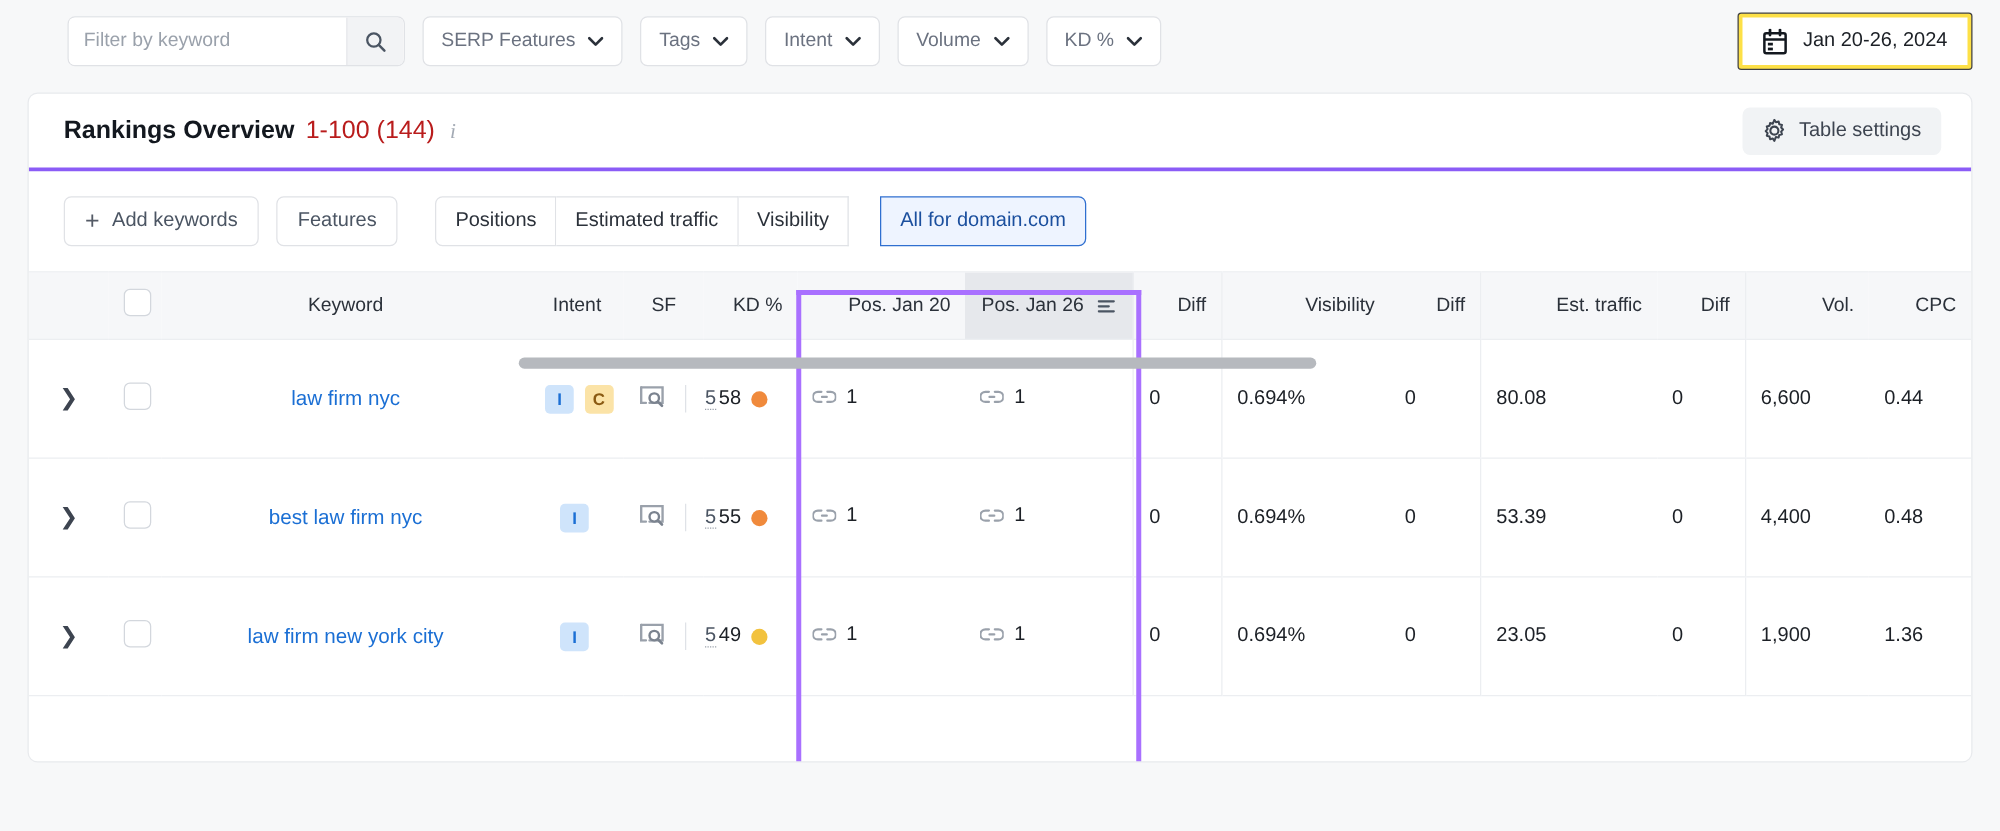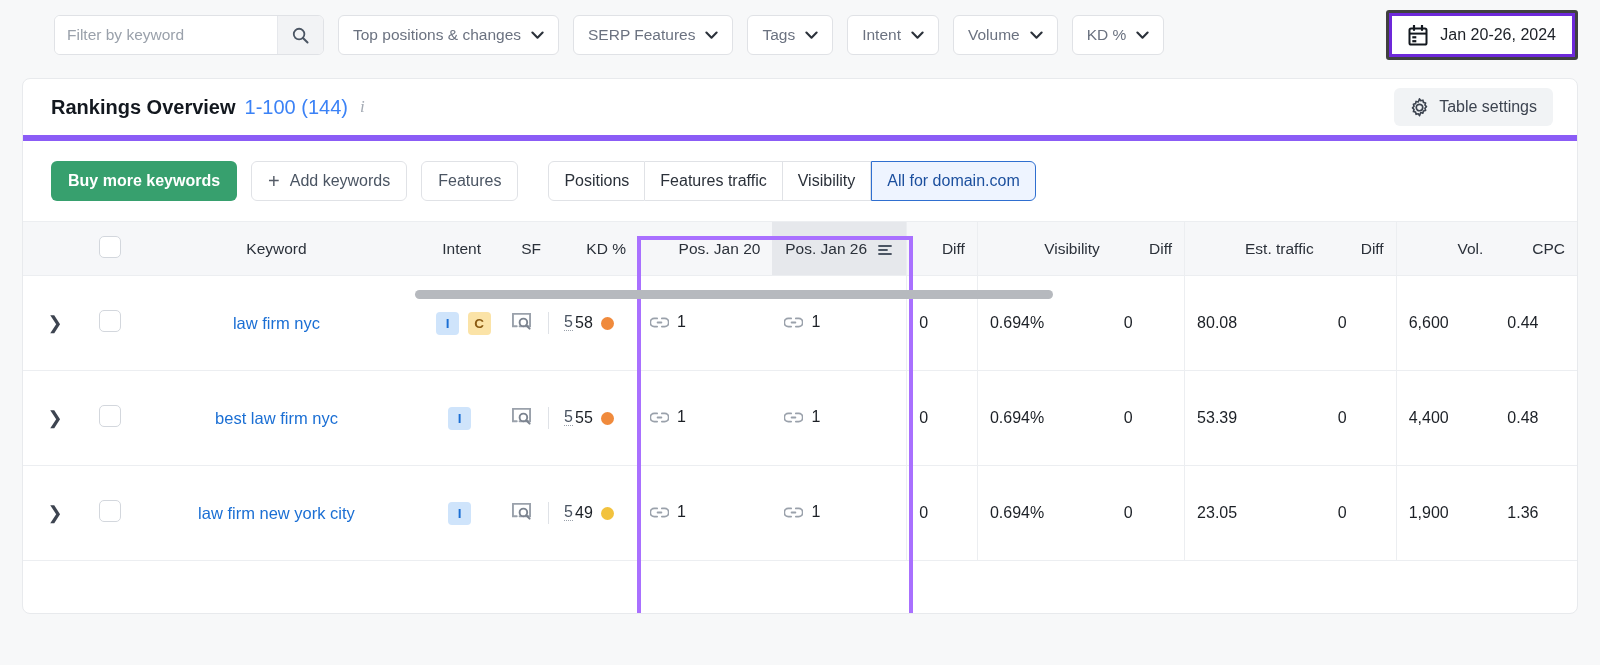--- a/index.html
+++ b/index.html
@@ -60,24 +60,24 @@
     padding: 0 14px;
     display: inline-flex; align-items: center; gap: 10px;
     cursor: pointer;
     white-space: nowrap;
     font-family: "Liberation Sans", sans-serif;
   }
   .chev { display:inline-block; }
 
   .datebox {
     margin-left: auto;
-    border: 3px solid #404040;
+    border: 1px solid #404040;
     border-radius: 3px;
     padding: 3px;
-    background: #6d28d9;
+    background: #fde047;
   }
   .datebox-inner {
     height: 38px;
     background: #fff;
     display: flex; align-items: center; gap: 12px;
     padding: 0 16px;
     color: #1c2026;
     font-size: 16px;
     white-space: nowrap;
     cursor: pointer;
@@ -90,24 +90,24 @@
     border: 1px solid #e8eaed;
     border-radius: 8px;
     height: 536px;
     overflow: hidden;
     position: relative;
   }
   .card-head {
     height: 62px;
     display: flex; align-items: center;
     padding: 0 24px 0 28px;
-    border-bottom: 6px solid #8b5cf6;
+    border-bottom: 3px solid #8b5cf6;
   }
   .card-title { font-size: 20px; font-weight: bold; color: #13181f; }
-  .card-sub { font-size: 20px; color: #3b82f6; margin-left: 9px; }
+  .card-sub { font-size: 20px; color: #b91c1c; margin-left: 9px; }
   .info-i {
     margin-left: 12px; color: #a3aab4; font-size: 17px;
     font-style: italic; font-family: "Liberation Serif", serif; cursor: pointer;
   }
   .tsettings {
     margin-left: auto;
     height: 38px;
     background: #f1f3f5;
     border: 0; border-radius: 6px;
     display: inline-flex; align-items: center; gap: 10px;
@@ -142,21 +142,21 @@
     height: 40px; background: #fff; color: #2b313a;
     border: 1px solid #e0e2e6; border-left-width: 0;
     padding: 0 15px; font-size: 16px; cursor: pointer;
     display: inline-flex; align-items: center;
     font-family: "Liberation Sans", sans-serif;
   }
   .seg:first-child { border-left-width: 1px; border-radius: 6px 0 0 6px; }
   .seg:last-child { border-radius: 0 6px 6px 0; }
   .seg.active {
     background: #eef4ff; border-color: #2f6fd0;
-    border-left-width: 1px; color: #1b4f9e; position: relative; z-index: 2;
+    border-left-width: 1px; color: #1b4f9e; position: relative; z-index: 2; margin-left: 25px;
   }
 
   
   .tbl { width: 100%; border-collapse: collapse; table-layout: fixed; }
   .tbl th {
     background: #f6f7f9;
     font-weight: normal;
     font-size: 15.5px;
     color: #2b313a;
     height: 54px;
@@ -234,26 +234,20 @@
     <div class="search-wrap">
       <input class="search-input" type="text" placeholder="Filter by keyword" style="">
       <button class="search-btn">
         <svg width="19" height="19" viewBox="0 0 20 20">
           <circle cx="8.5" cy="8.5" r="5.6" fill="none" stroke="#4b5563" stroke-width="1.9"></circle>
           <line x1="12.6" y1="12.6" x2="17.4" y2="17.4" stroke="#4b5563" stroke-width="2.1" stroke-linecap="round"></line>
         </svg>
       </button>
     </div>
 
-    <button class="pill">
-      <span>Top positions &amp; changes</span>
-      <svg class="chev" width="13" height="9" viewBox="0 0 13 9">
-        <path d="M1.4 1.6 L6.5 6.7 L11.6 1.6" fill="none" stroke="#2b313a" stroke-width="2.1" stroke-linecap="round" stroke-linejoin="round"></path>
-      </svg>
-    </button>
 
     <button class="pill">
       <span>SERP Features</span>
       <svg class="chev" width="13" height="9" viewBox="0 0 13 9">
         <path d="M1.4 1.6 L6.5 6.7 L11.6 1.6" fill="none" stroke="#2b313a" stroke-width="2.1" stroke-linecap="round" stroke-linejoin="round"></path>
       </svg>
     </button>
 
     <button class="pill">
       <span>Tags</span>
@@ -309,30 +303,29 @@
     <button class="tsettings">
       <svg width="19" height="19" viewBox="0 0 20 20">
         <path d="M10 6.6a3.4 3.4 0 100 6.8 3.4 3.4 0 000-6.8z" fill="none" stroke="#3d4450" stroke-width="1.8"></path>
         <path d="M10 0.9l1.3 2.0 2.3-.6 .5 2.3 2.3.6-.7 2.2 1.6 1.7-1.6 1.7.7 2.2-2.3.6-.5 2.3-2.3-.6L10 18.6l-1.3-2.0-2.3.6-.5-2.3-2.3-.6.7-2.2L2.7 10.4l1.6-1.7-.7-2.2 2.3-.6.5-2.3 2.3.6z" fill="none" stroke="#3d4450" stroke-width="1.7" stroke-linejoin="round"></path>
       </svg>
       <span>Table settings</span>
     </button>
   </div>
 
   <div class="actions">
-    <button class="btn-green">Buy more keywords</button>
     <button class="btn-ghost">
       <span class="plus">+</span>
       <span>Add keywords</span>
     </button>
     <button class="btn-ghost">Features</button>
 
     <div class="segmented">
       <button class="seg">Positions</button>
-      <button class="seg">Features traffic</button>
+      <button class="seg">Estimated traffic</button>
       <button class="seg">Visibility</button>
       <button class="seg active">All for domain.com</button>
     </div>
   </div>
 
   <table class="tbl">
     <colgroup>
       <col style="width:58px">
         <col style="width:38px">
         <col style="width:268px">

